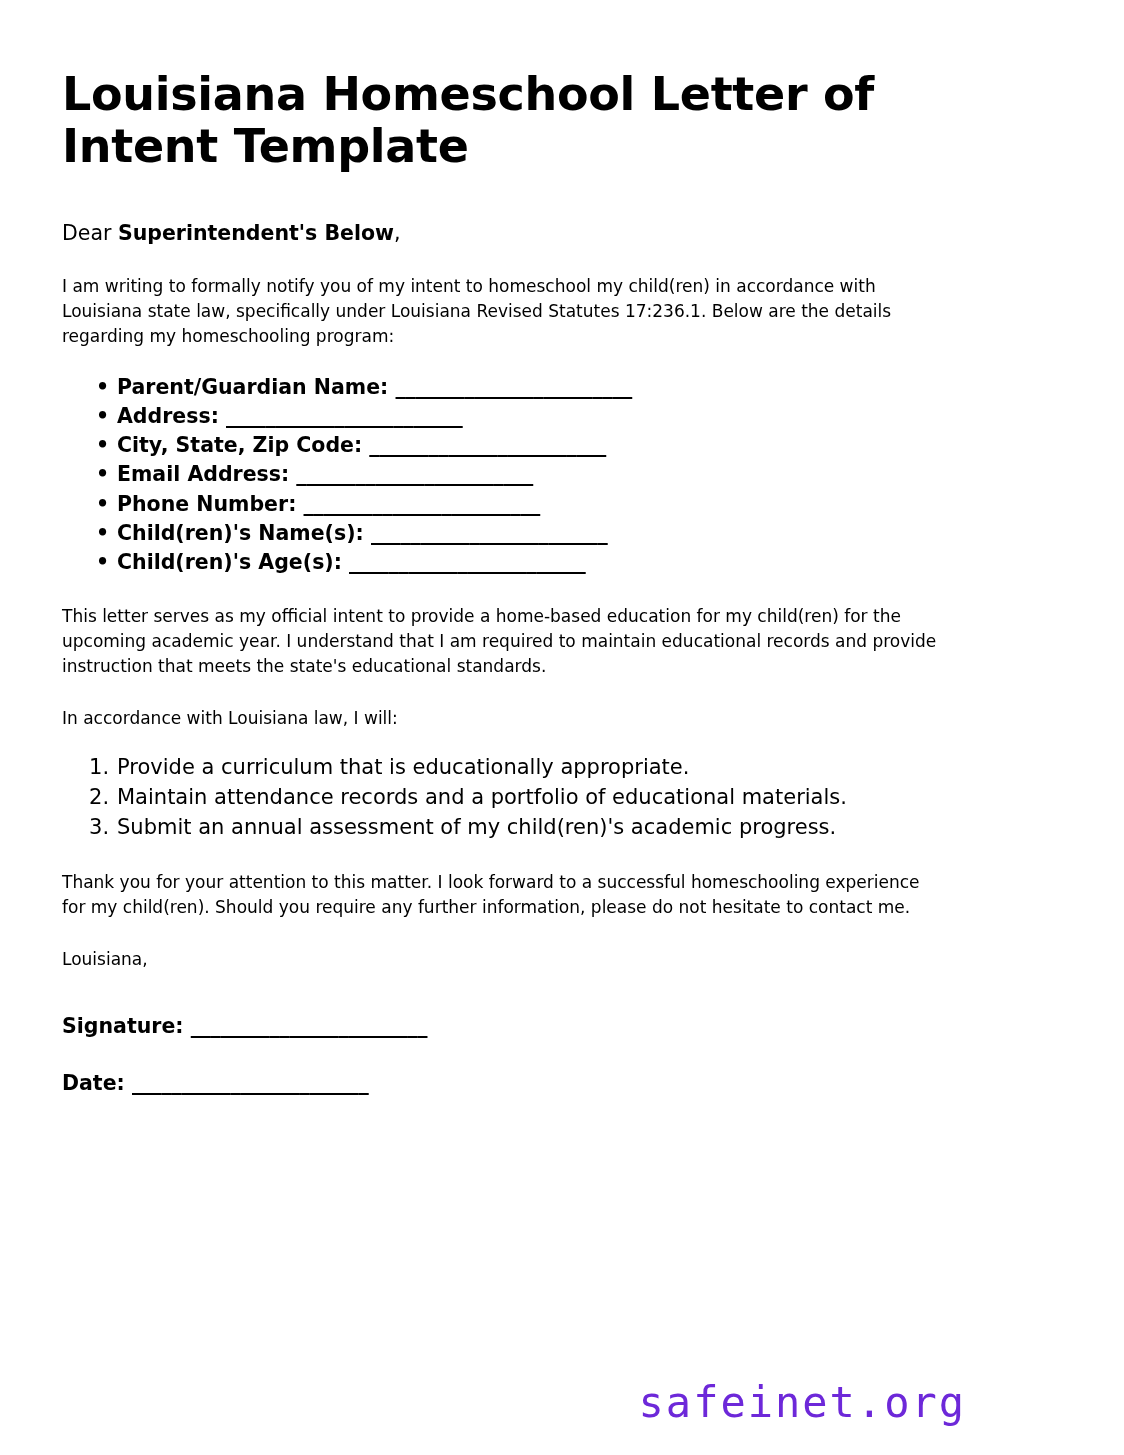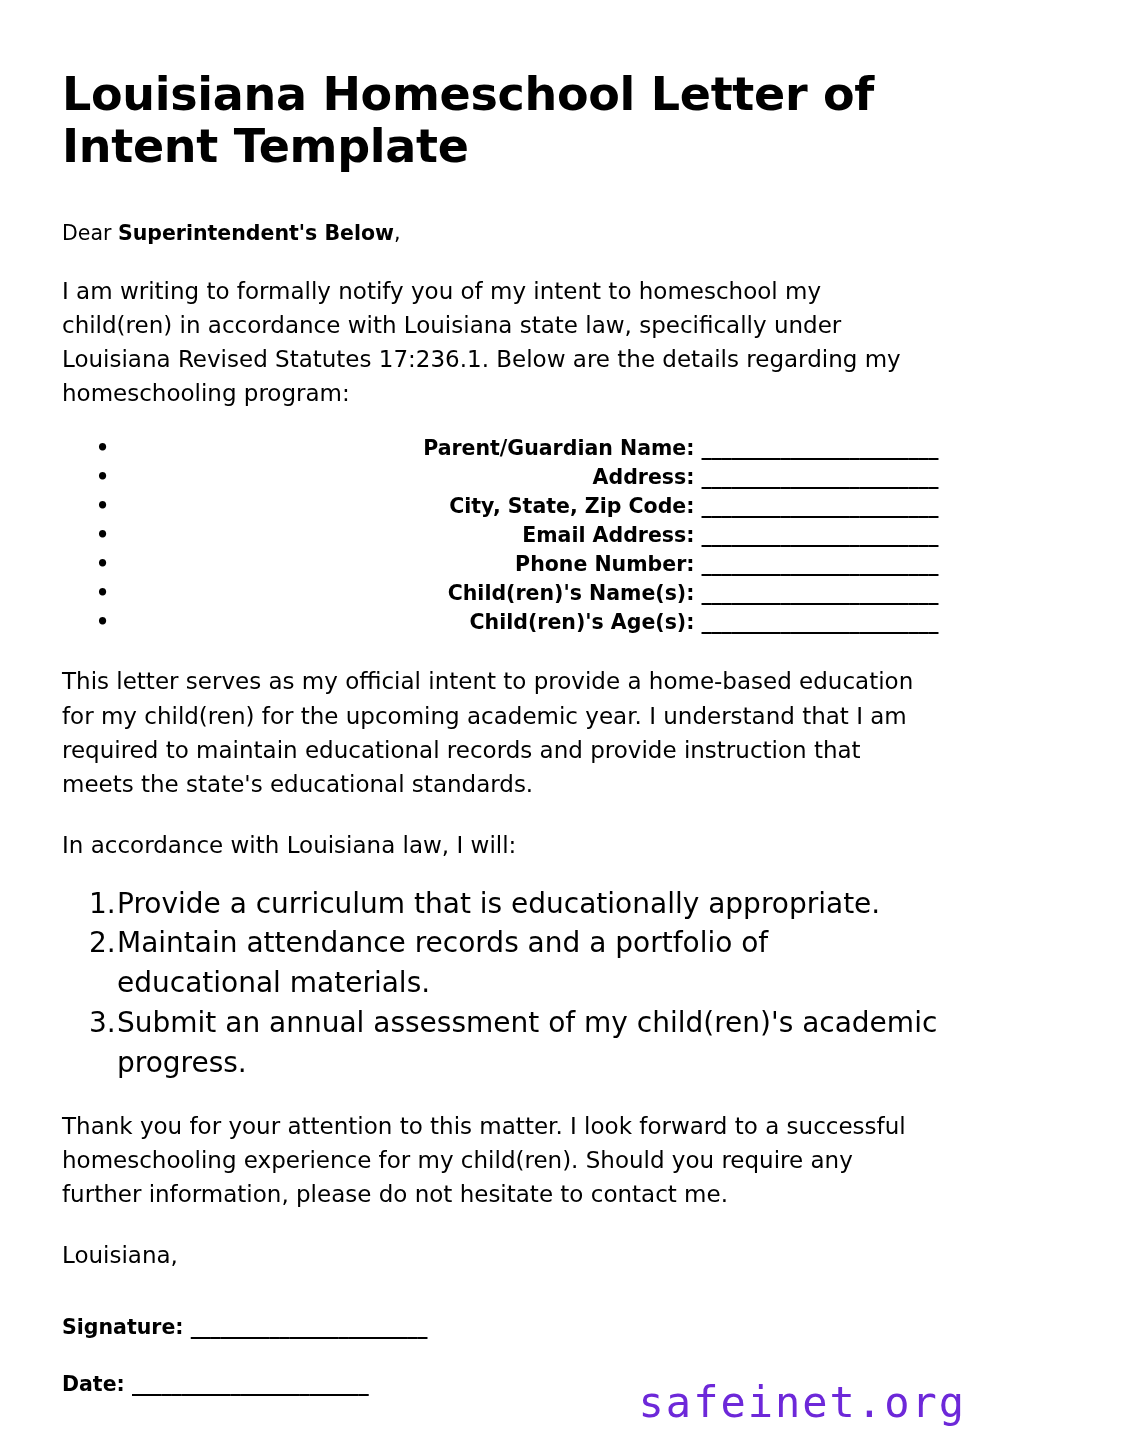--- a/index.html
+++ b/index.html
@@ -36,38 +36,37 @@
   }
 
   .salutation {
     font-size: 20.5px;
     line-height: 1.45;
     margin: 46px 0 0 0;
   }
   .salutation strong { font-weight: bold; }
 
   .body-para {
-    font-size: 23px;
+    font-size: 17px;
     line-height: 1.48;
     margin: 25px 0 0 0;
   }
 
   ul.detail-list {
     list-style: none;
     margin: 24px 0 0 0;
     padding: 0;
   }
   ul.detail-list li {
     font-size: 20.5px;
     font-weight: bold;
     line-height: 1.42;
     position: relative;
     padding-left: 55px;
     white-space: nowrap;
-    text-align: right;
   }
   ul.detail-list li::before {
     content: "\2022";
     position: absolute;
     left: 34px;
     top: 0;
     font-weight: bold;
   }
   .blank {
     font-weight: bold;
@@ -75,21 +74,21 @@
   }
 
   ol.obligations {
     list-style: none;
     counter-reset: oblig;
     margin: 22px 0 0 0;
     padding: 0;
   }
   ol.obligations li {
     counter-increment: oblig;
-    font-size: 28px;
+    font-size: 21px;
     line-height: 1.42;
     position: relative;
     padding-left: 55px;
   }
   ol.obligations li::before {
     content: counter(oblig) ".";
     position: absolute;
     left: 27px;
     top: 0;
   }

